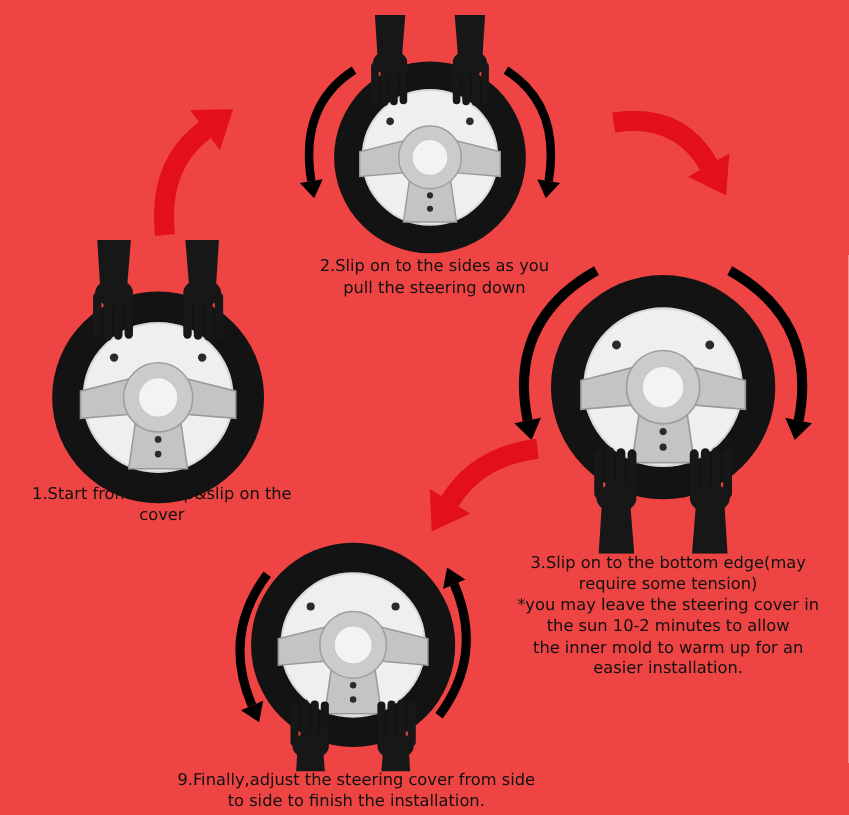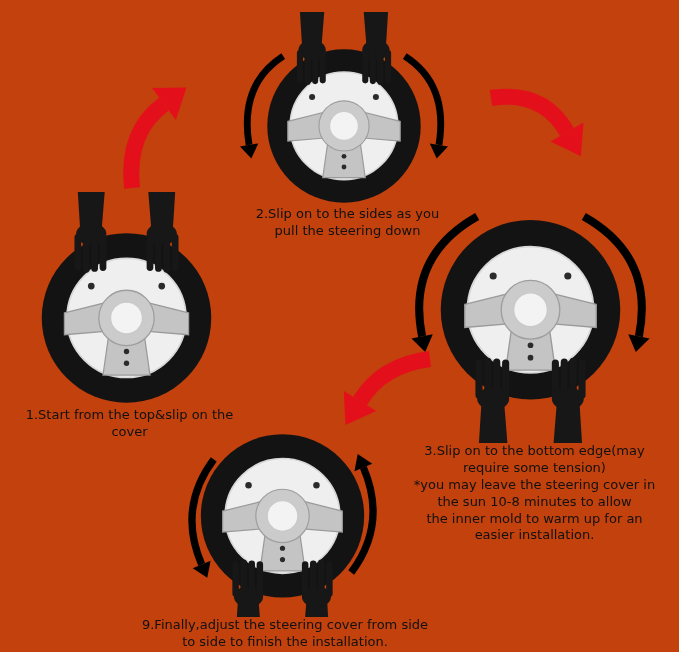--- a/index.html
+++ b/index.html
@@ -1,17 +1,17 @@
 <!DOCTYPE html>
 <html style="--arrow-red: #e3101b; --cover-black: #131313; --hands-black: #171717; --text: #111111;"><head>
 <meta charset="utf-8">
 <style>
   html,body{margin:0;padding:0;background:#fff;}
   .canvas{
-    position:relative;width:679px;height:652px;background:#c2410c;
+    position:relative;width:679px;height:652px;background:#ef4444;
     overflow:hidden;font-family:"DejaVu Sans",sans-serif;
   }
   .fig{position:absolute;}
   .cap{
     position:absolute;font-size:13px;line-height:1.3;
     color:var(--text,#111111);text-align:center;white-space:pre-line;
   }
   .rot path{stroke:#000;stroke-width:9;fill:none;}
   .rot polygon{fill:#000;}
   .flow{position:absolute;overflow:visible;}
@@ -105,26 +105,26 @@
   </svg>
 
   <svg class="flow" style="left:330px;top:349px;width:108px;height:88px" viewBox="0 0 108 88">
     <path d="M 100 10 Q 52 16 30 52"></path>
     <polygon points="15.4,75.9 46.2,61.9 13.8,42.1"></polygon>
   </svg>
 
   <div class="cap" style="left:230px;top:206px;width:235px">2.Slip on to the sides as you
 pull the steering down</div>
 
-  <div class="cap" style="left:22px;top:407px;width:215px">1.Start from the top&amp;slip on the
+  <div class="cap" style="left:22px;top:388px;width:215px">1.Start from the top&amp;slip on the
 cover</div>
 
   <div class="cap" style="left:412px;top:443px;width:245px">3.Slip on to the bottom edge(may
 require some tension)
 *you may leave the steering cover in
-the sun 10-8 minutes to allow
+the sun 10-2 minutes to allow
 the inner mold to warm up for an
 easier installation.</div>
 
   <div class="cap" style="left:120px;top:617px;width:330px">9.Finally,adjust the steering cover from side
 to side to finish the installation.</div>
 
 </div>
 
 </body></html>

